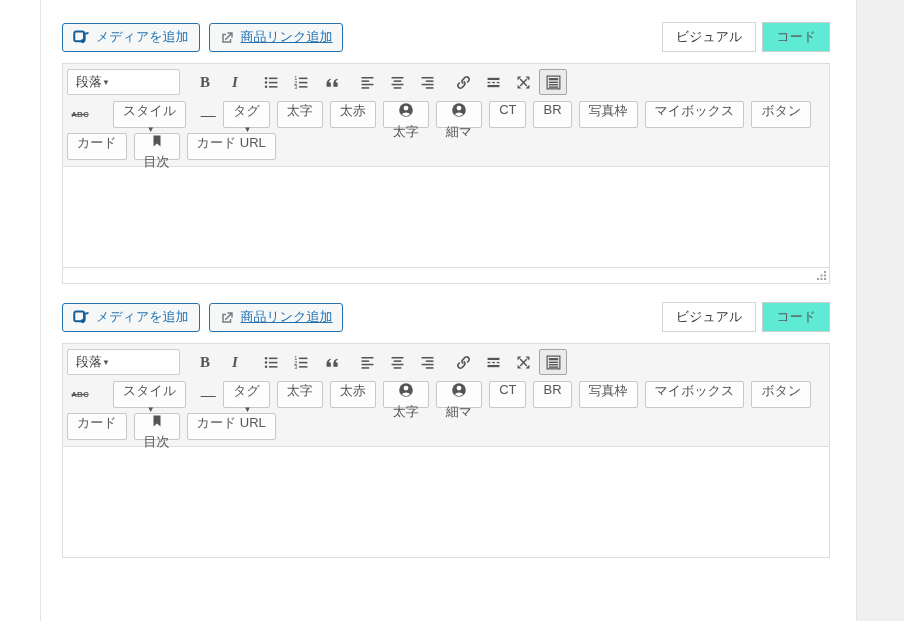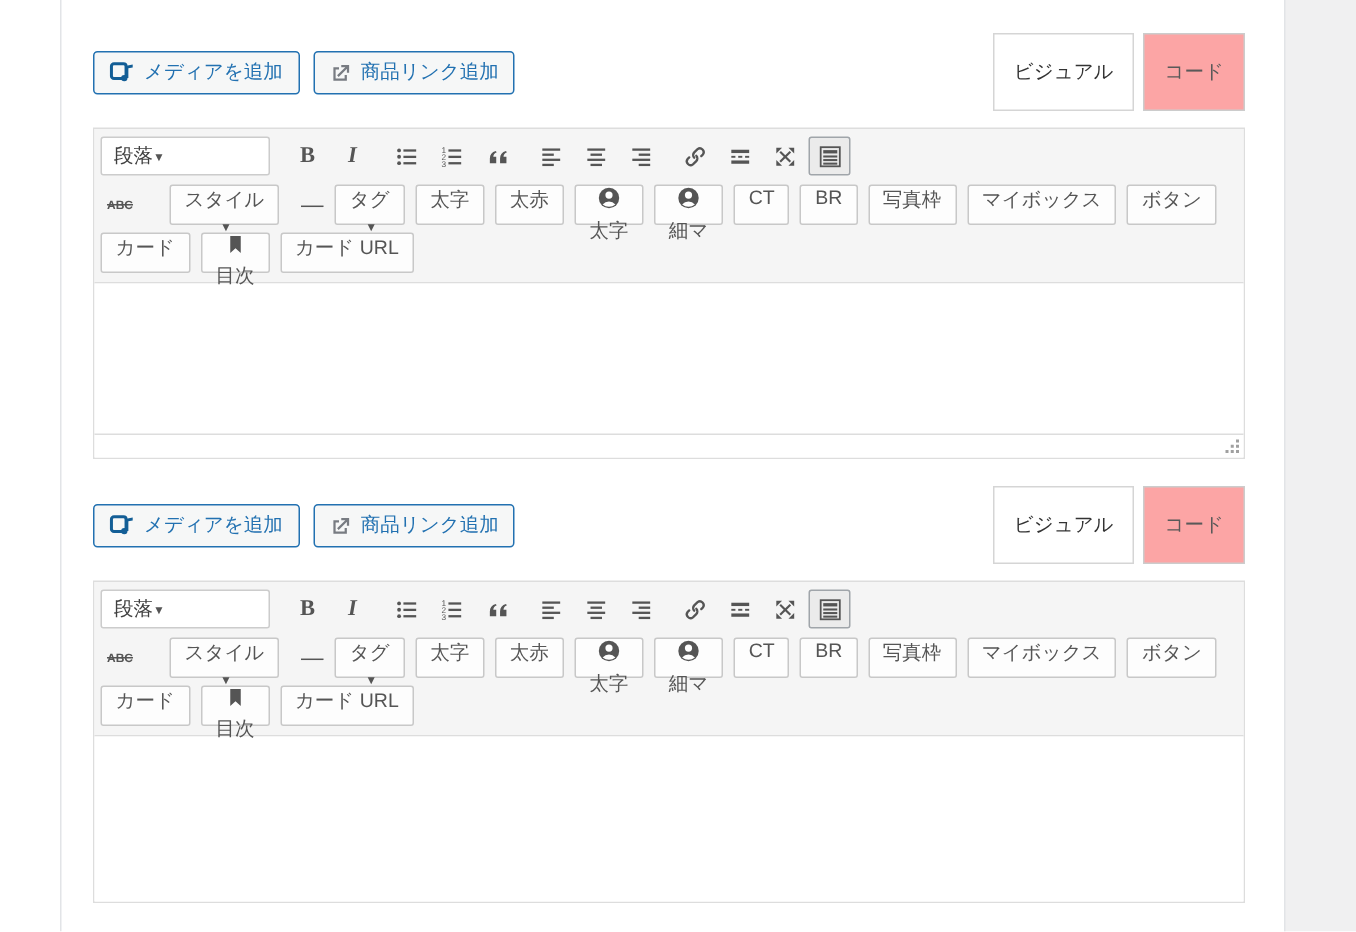--- a/index.html
+++ b/index.html
@@ -14,27 +14,27 @@
   .section-heading { margin:17px 0 0 41px; width:789px; background:#fafafa; padding:10px 10px 10px 27px; font-size:15px; font-weight:bold; }
   .section-heading .prefix { color:#23282d; }
   .section-heading .warn { color:#e00000; }
 
   .editor-block { margin-left:62px; width:768px; }
   .editor-block.first { margin-top:22px; }
   .editor-block.second { margin-top:18px; }
 
   .media-row { display:flex; align-items:center; margin-bottom:11px; }
   .wp-button { display:inline-flex; align-items:center; gap:6px; height:29px; padding:0 10px; background:#f6f7f7; border:1px solid #2271b1; border-radius:3px; color:#2271b1; font-size:13px; cursor:pointer; }
-  .wp-button + .wp-button { margin-left:9px; }
+  .wp-button + .wp-button { margin-left:9px;text-decoration:underline; }
   .wp-button svg { display:block; }
 
   .tabs { margin-left:auto; display:flex; gap:6px; align-self:flex-end; }
-  .tab { font-size:13px; color:#595959; padding:16px 13px; border:1px solid #ccc; cursor:pointer; }
+  .tab { font-size:13px; color:#595959; padding:5px 13px; border:1px solid #ccc; cursor:pointer; }
   .tab.active { background:#fff; border-color:#d5d5d5; color:#333; }
-  .tab.inactive { background:#fca5a5; }
+  .tab.inactive { background:#5eead4; }
 
   .editor { border:1px solid #ddd; background:#fff; }
   .toolbar { background:#f5f5f5; border-bottom:1px solid #ddd; padding:2px 4px 4px 4px; }
   .tb-row { display:flex; align-items:center; height:32px; }
 
   .format-select { display:flex; align-items:center; justify-content:flex-start; width:113px; height:26px; background:#fff; border:1px solid #ccc; border-radius:2px; padding:0 8px; font-size:13px; color:#404040; margin-right:10px; cursor:pointer; }
   .format-select .arrow { font-size:8px; color:#555; }
 
   .icon-btn { width:28px; height:26px; display:flex; align-items:center; justify-content:center; border:1px solid transparent; border-radius:2px; color:#555; cursor:pointer; margin:0 1px; }
   .icon-btn.group-gap { margin-left:7px; }

